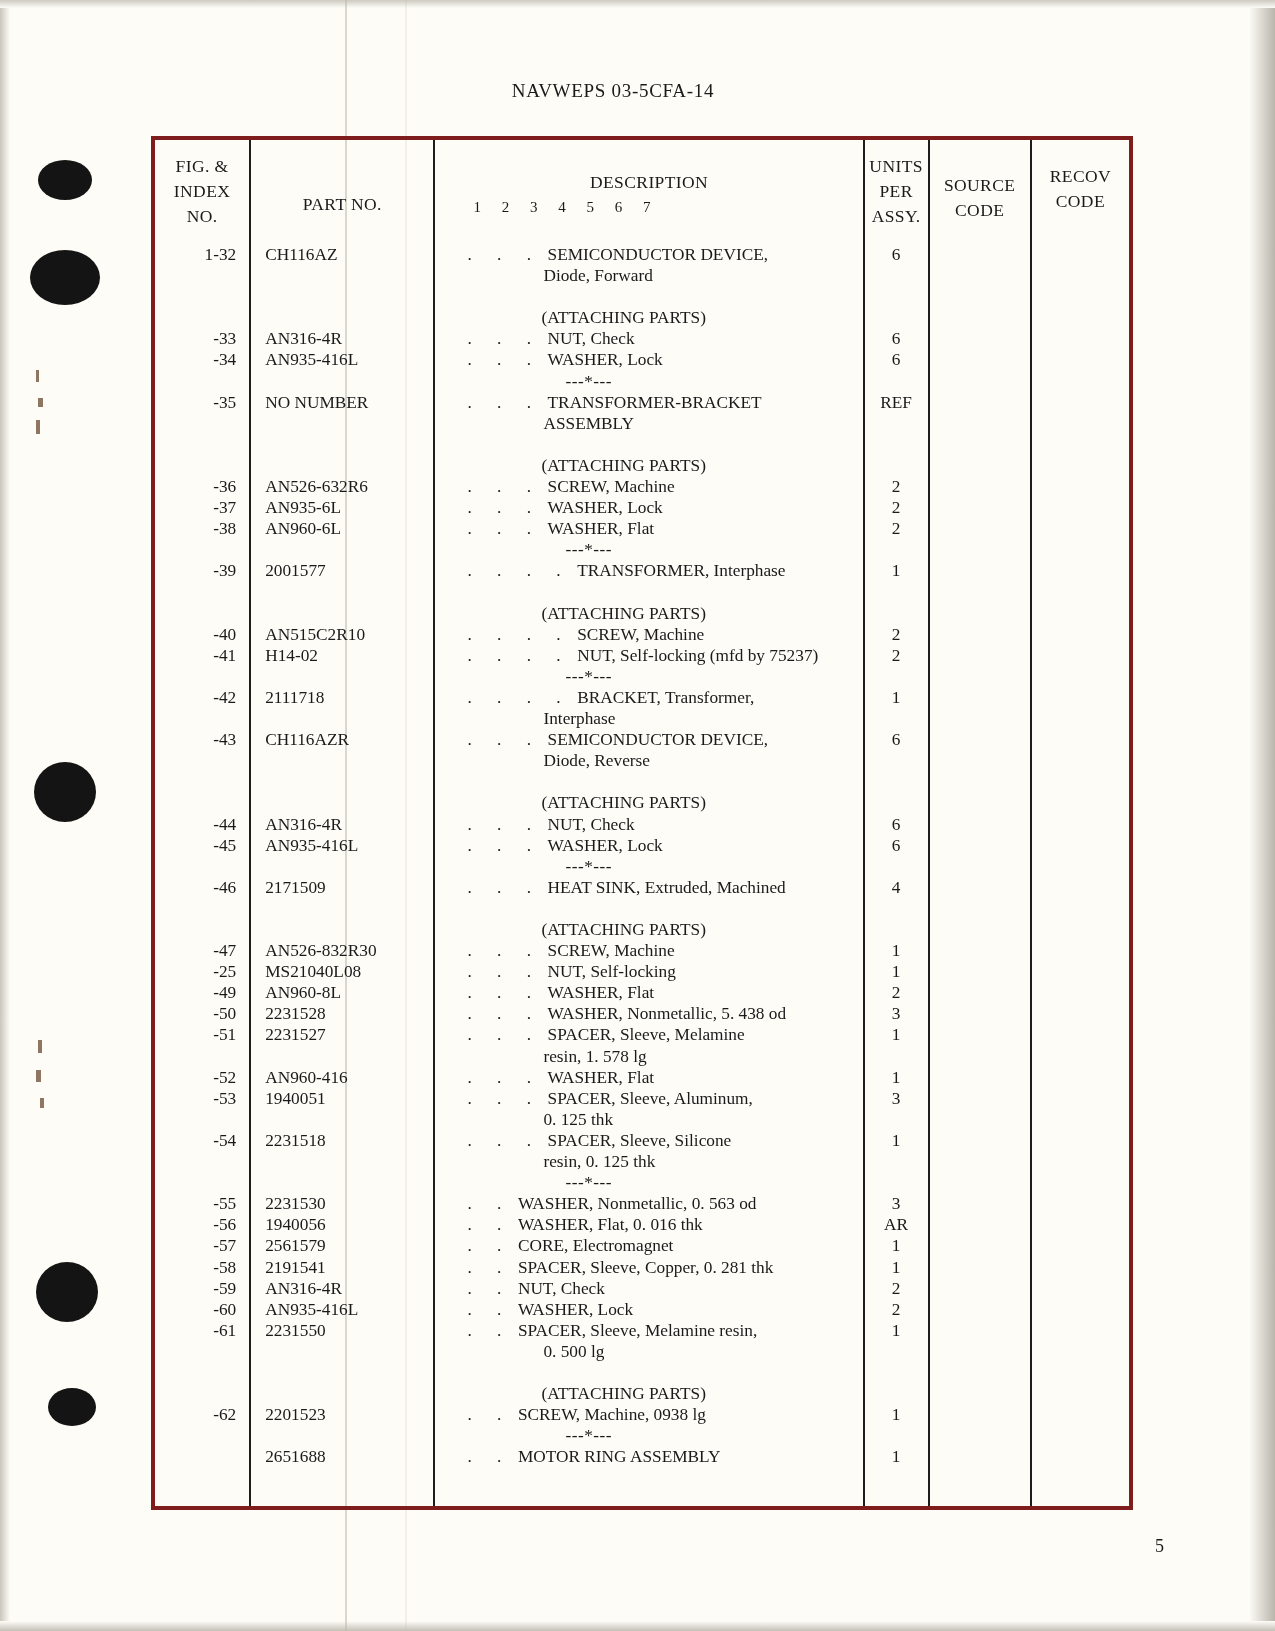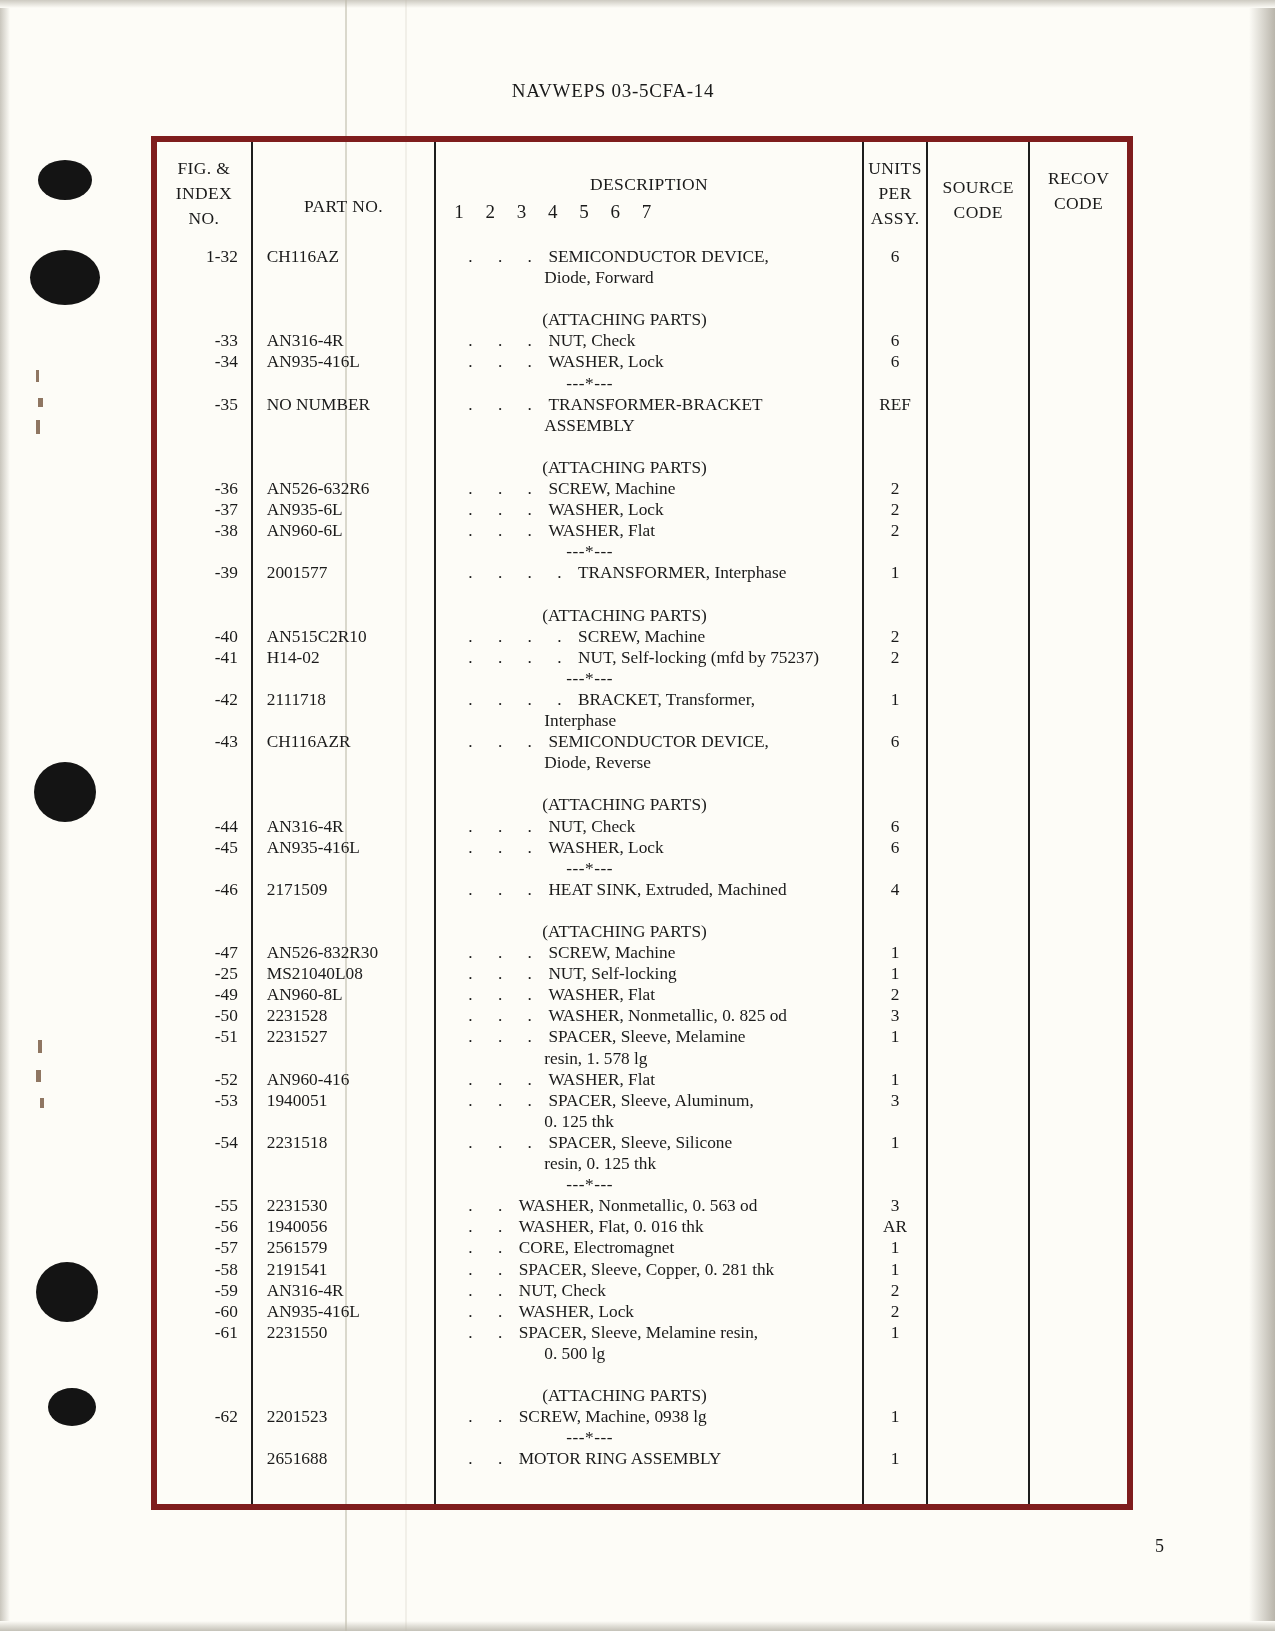--- a/index.html
+++ b/index.html
@@ -59,21 +59,21 @@
     font-size: 19px;
     letter-spacing: 0.7px;
   }
 
   .table-wrap {
     position: absolute;
     left: 151px;
     top: 136px;
     width: 982px;
     height: 1374px;
-    border: 6px solid #7f1d1d;
+    border: 4px solid #7f1d1d;
     box-sizing: border-box;
     background: transparent;
   }
 
   table.parts {
     border-collapse: collapse;
     width: 100%;
     height: 100%;
     table-layout: fixed;
   }
@@ -102,24 +102,24 @@
   .hd-inner { padding-top: 8px; }
   .hd-fig .hd-inner { padding-top: 14px; }
   .hd-part .hd-inner { padding-top: 52px; }
   .hd-desc .hd-inner { padding-top: 30px; }
   .hd-units .hd-inner { padding-top: 14px; }
   .hd-src .hd-inner { padding-top: 33px; }
   .hd-recov .hd-inner { padding-top: 24px; }
   .numstrip {
     display: block;
     text-align: left;
-    padding-left: 18px;
+    padding-left: 38px;
     letter-spacing: 8.5px;
     margin-top: 2px;
-    font-size: 19px;
+    font-size: 15px;
   }
 
   
   tbody td { padding-top: 14px; }
 
   .rows { position: relative; }
   .row {
     height: 21.1px;
     line-height: 21.1px;
     white-space: nowrap;
@@ -386,21 +386,21 @@
                 <div class="row "><span class="attach">(ATTACHING PARTS)</span></div>
                 <div class="row "><span class="dots d3">. . .</span><span class="txt">NUT,  Check</span></div>
                 <div class="row "><span class="dots d3">. . .</span><span class="txt">WASHER,  Lock</span></div>
                 <div class="row "><span class="star">---*---</span></div>
                 <div class="row "><span class="dots d3">. . .</span><span class="txt">HEAT SINK,  Extruded,  Machined</span></div>
                 <div class="row ">&nbsp;</div>
                 <div class="row "><span class="attach">(ATTACHING PARTS)</span></div>
                 <div class="row "><span class="dots d3">. . .</span><span class="txt">SCREW,  Machine</span></div>
                 <div class="row "><span class="dots d3">. . .</span><span class="txt">NUT,  Self-locking</span></div>
                 <div class="row "><span class="dots d3">. . .</span><span class="txt">WASHER,  Flat</span></div>
-                <div class="row "><span class="dots d3">. . .</span><span class="txt">WASHER,  Nonmetallic,  0. 825 od</span></div>
+                <div class="row "><span class="dots d3">. . .</span><span class="txt">WASHER,  Nonmetallic,  5. 438 od</span></div>
                 <div class="row "><span class="dots d3">. . .</span><span class="txt">SPACER,  Sleeve,  Melamine</span></div>
                 <div class="row "><span class="cont">resin,  1. 578 lg</span></div>
                 <div class="row "><span class="dots d3">. . .</span><span class="txt">WASHER,  Flat</span></div>
                 <div class="row "><span class="dots d3">. . .</span><span class="txt">SPACER,  Sleeve,  Aluminum,</span></div>
                 <div class="row "><span class="cont">0. 125 thk</span></div>
                 <div class="row "><span class="dots d3">. . .</span><span class="txt">SPACER,  Sleeve,  Silicone</span></div>
                 <div class="row "><span class="cont">resin,  0. 125 thk</span></div>
                 <div class="row "><span class="star">---*---</span></div>
                 <div class="row "><span class="dots d2">. .</span><span class="txt">WASHER,  Nonmetallic,  0. 563 od</span></div>
                 <div class="row "><span class="dots d2">. .</span><span class="txt">WASHER,  Flat,  0. 016 thk</span></div>

